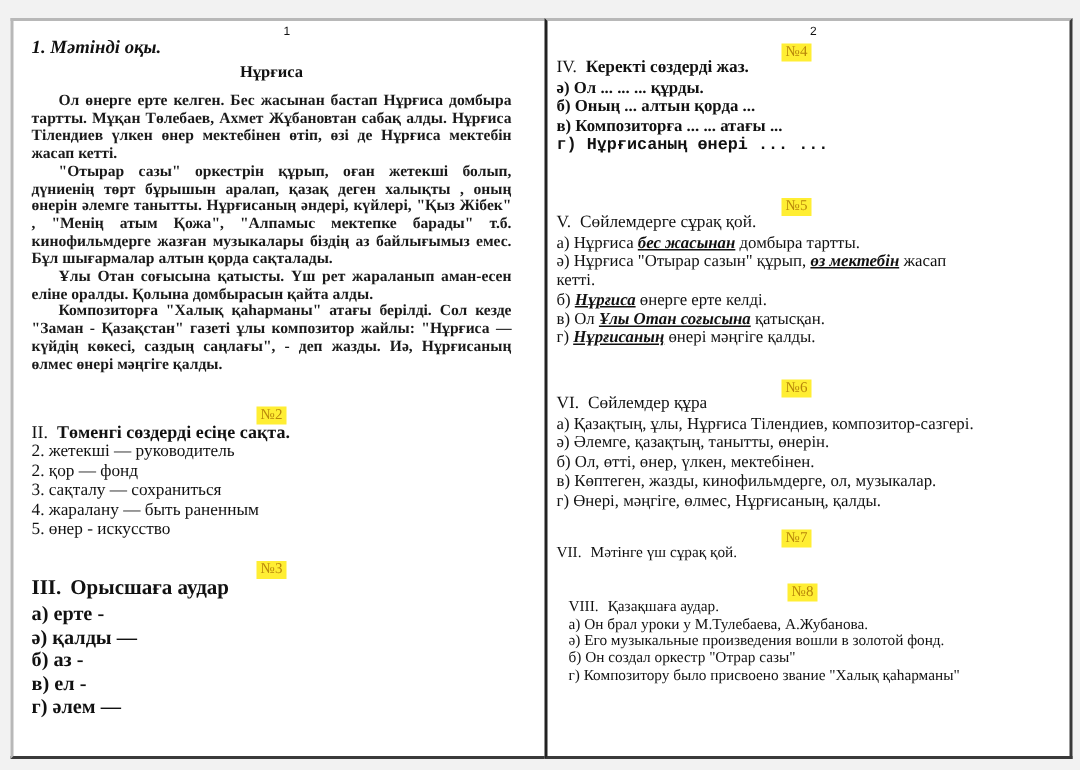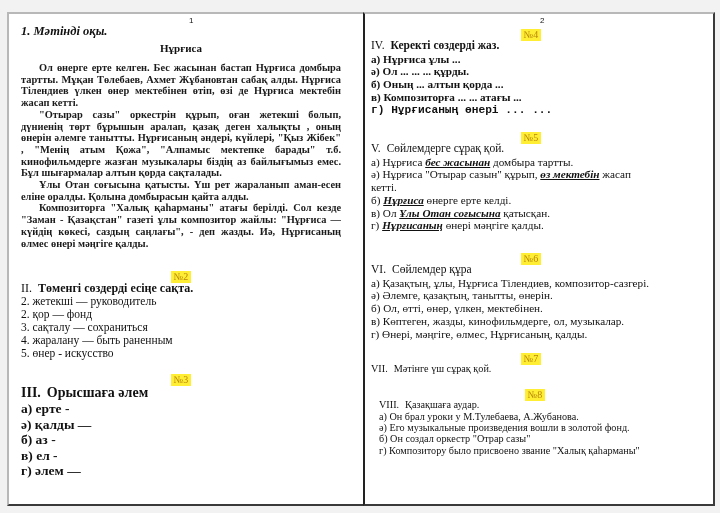--- a/index.html
+++ b/index.html
@@ -113,39 +113,38 @@
     <div class="item">2. жетекші — руководитель</div>
     <div class="item">2. қор — фонд</div>
     <div class="item">3. сақталу — сохраниться</div>
     <div class="item">4. жаралану — быть раненным</div>
     <div class="item">5. өнер - искусство</div>
   </div>
 
   <div class="content" style="top:357px;">
     <div class="badge-row"><span class="badge">№3</span></div>
     <div class="sec-head big">
-      <span class="roman" style="font-weight:bold;">III.</span><span class="instr">Орысшаға әлем</span>
+      <span class="roman" style="font-weight:bold;">III.</span><span class="instr">Орысшаға аудар</span>
     </div>
     <div class="item big">а) ерте -</div>
     <div class="item big">ә) қалды —</div>
     <div class="item big">б) аз -</div>
     <div class="item big">в) ел -</div>
     <div class="item big">г) әлем —</div>
   </div>
 </div>
 
 <div class="page page-right">
   <div class="pnum">2</div>
 
   <div class="content" style="top:12px; left:6px;">
     <div class="badge-row"><span class="badge">№4</span></div>
     <div class="r-sec">
       <span class="roman" style="margin-right:6px;">IV.</span><span class="instr" style="font-weight:bold;">Керекті сөздерді жаз.</span>
     </div>
-    <div class="r-item" style="font-weight:bold;">а) Нұрғиса ұлы ...</div>
     <div class="r-item" style="font-weight:bold;">ә) Ол ... ... ... құрды.</div>
     <div class="r-item" style="font-weight:bold;">б) Оның ... алтын қорда ...</div>
     <div class="r-item" style="font-weight:bold;">в) Композиторға ... ... атағы ...</div>
     <div class="r-item" style="font-weight:bold;font-family:Liberation Mono, monospace;">г) Нұрғисаның өнері ... ...</div>
   </div>
 
   <div class="content" style="top:115px; left:6px;">
     <div class="badge-row"><span class="badge">№5</span></div>
     <div class="r-sec">
       <span style="margin-right:6px;">V.</span><span>Сөйлемдерге сұрақ қой.</span>

